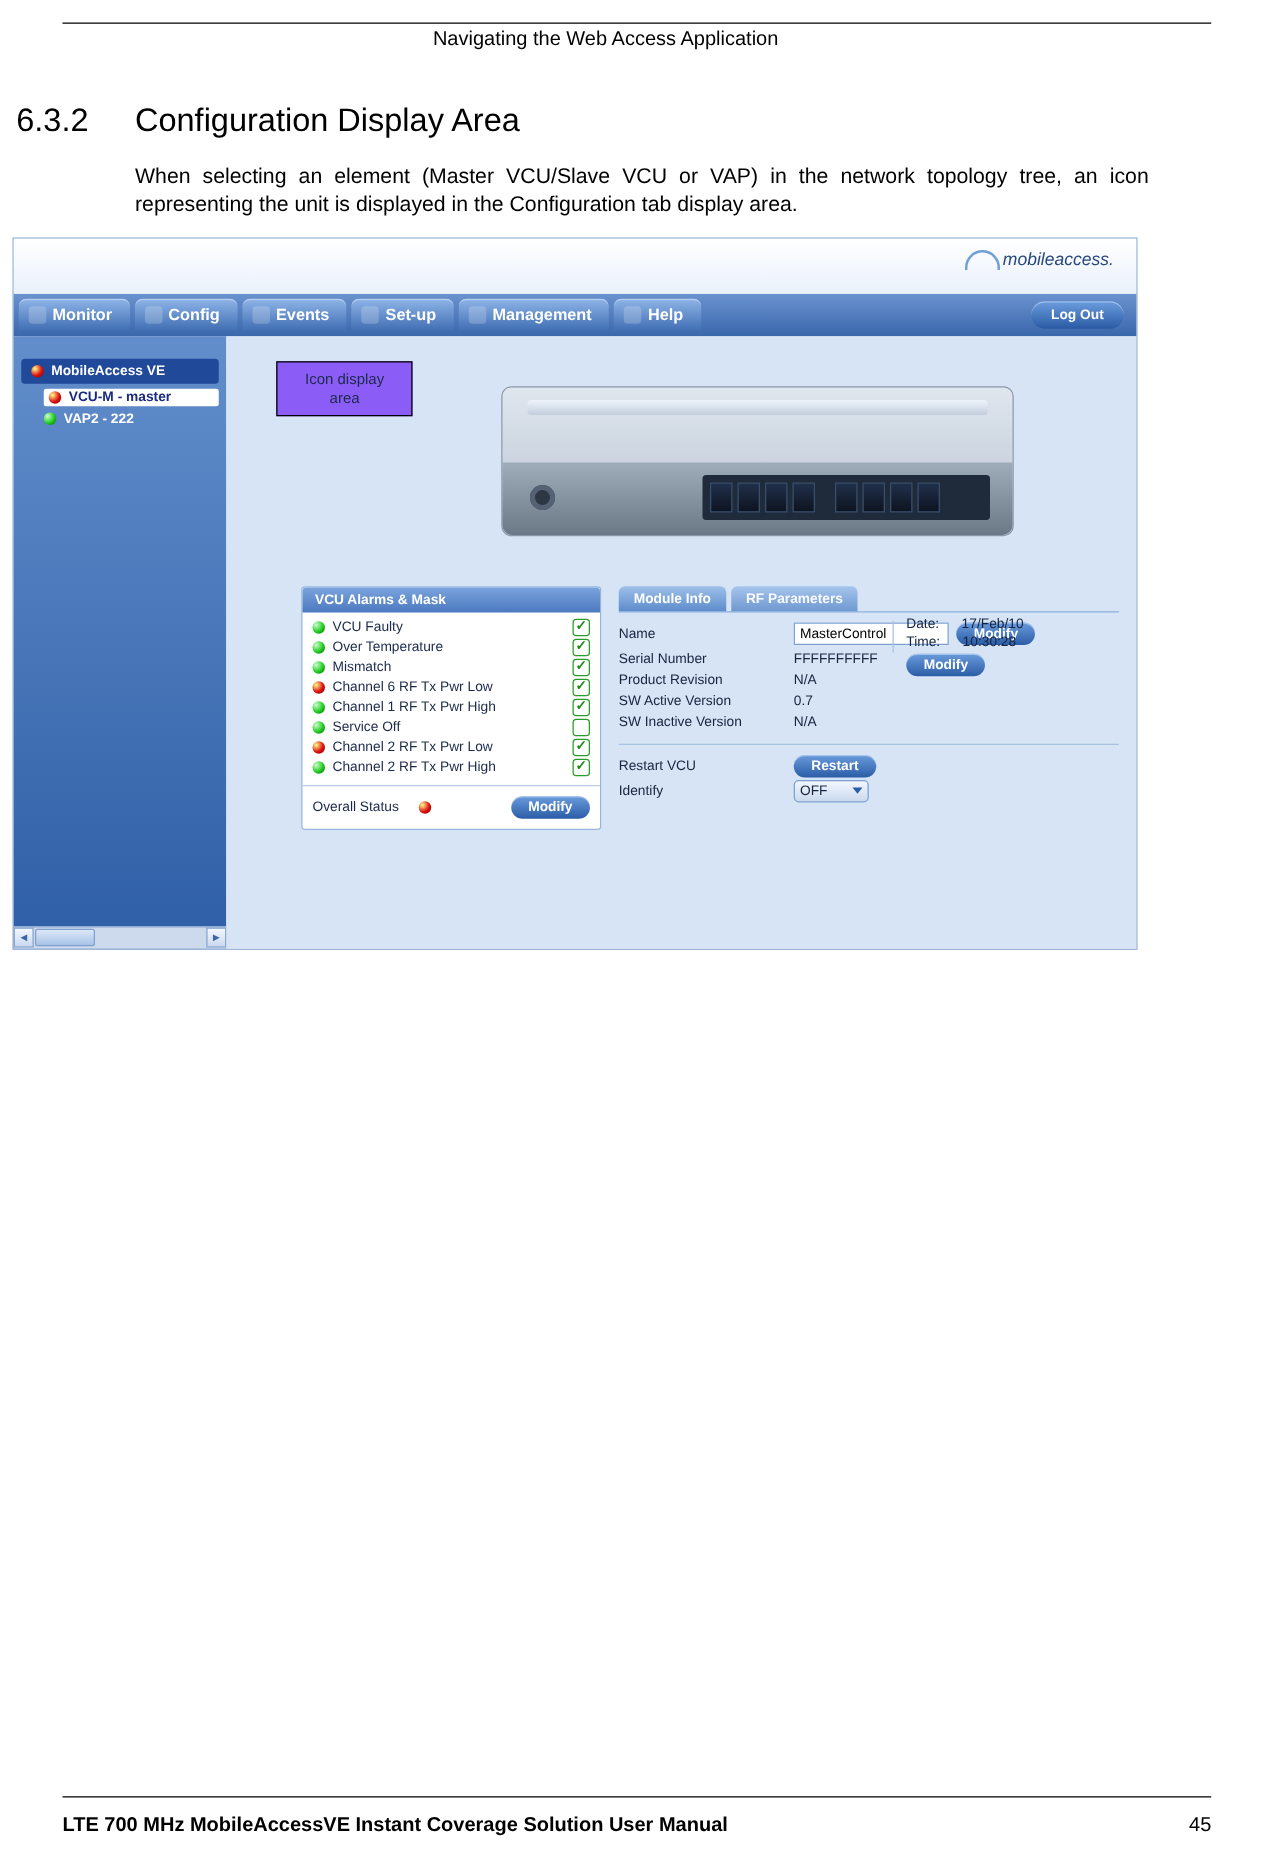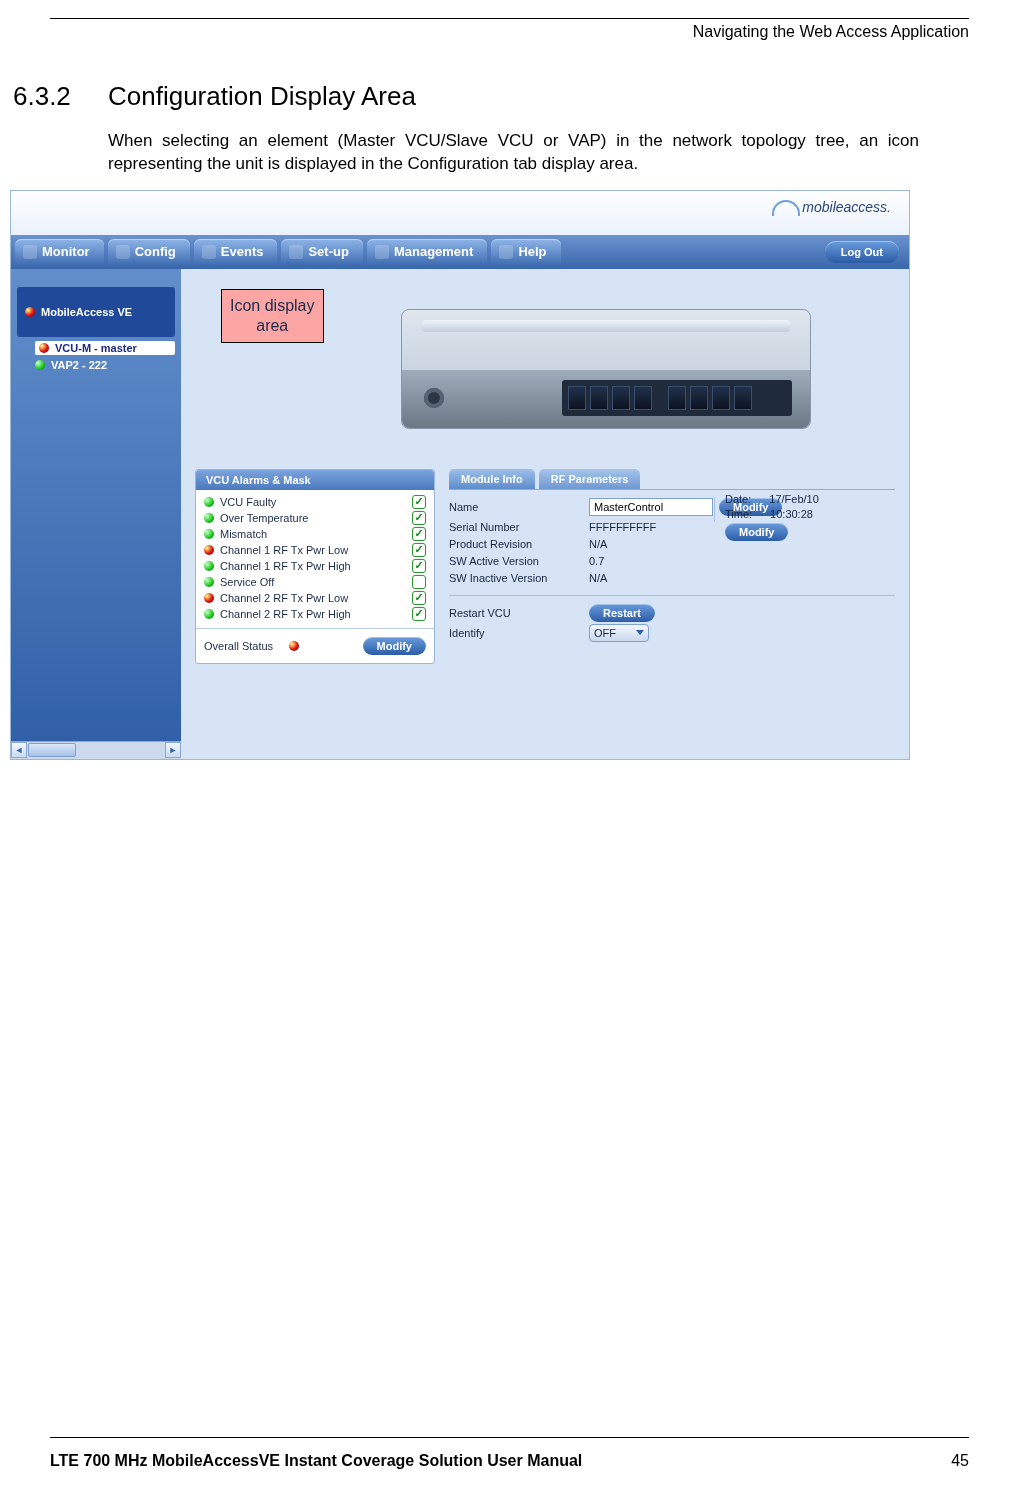--- a/index.html
+++ b/index.html
@@ -7,21 +7,21 @@
     font-family: Arial, Helvetica, sans-serif;
     background: #fff;
     width: 1019px;
     height: 1494px;
     position: relative;
     color: #000;
   }
   .page-border-top { border-top: 1px solid #000; margin: 18px 50px 0 50px; }
   .page-border-bottom { border-top: 1px solid #000; margin: 0 50px 6px 50px; }
   .running-header {
-    text-align: right;
+    text-align: center;
     font-size: 16px;
     margin: 4px 50px 40px 0;
   }
   .section-heading {
     font-size: 26px;
     font-weight: normal;
     margin: 0 0 18px 13px;
   }
   .section-heading .secno { display: inline-block; width: 95px; }
   .body-text {
@@ -54,51 +54,51 @@
   .apptab .tabicon { width:14px; height:14px; background:#fff3; border-radius:3px; display:inline-block; }
   .logout {
     margin-left:auto; margin-right:10px;
     background: linear-gradient(#6b9dde,#2a5aa4);
     color:#fff; font-size:11px; font-weight:bold;
     height:22px; line-height:22px; padding:0 16px; border-radius:11px;
     box-shadow: inset 0 1px 0 rgba(255,255,255,.4);
   }
   .content-row { display:flex; }
   .sidebar { width:170px; background: linear-gradient(#628ecb,#2e5ea6); padding-top:18px; min-height:490px; position:relative; }
-  .tree-root { background:#20499a; color:#fff; font-weight:bold; font-size:11px; padding:19px 8px; margin:0 6px; border-radius:3px; display:flex; align-items:center; gap:6px;}
+  .tree-root { background:#20499a; color:#fff; font-weight:bold; font-size:11px; padding:4px 8px; margin:0 6px; border-radius:3px; display:flex; align-items:center; gap:6px;}
   .led-red { width:10px; height:10px; border-radius:50%; background:radial-gradient(circle at 30% 30%, #ff8, #d11 55%, #700); display:inline-block;}
   .led-green { width:10px; height:10px; border-radius:50%; background:radial-gradient(circle at 30% 30%, #cfc, #2c2 55%, #060); display:inline-block;}
   .tree-item { margin:4px 6px 0 24px; display:flex; align-items:center; gap:6px; font-size:11px;}
   .tree-item.sel { background:#fff; color:#1b2a80; font-weight:bold; padding:1px 4px; border-radius:2px;}
   .tree-item:not(.sel){ color:#fff; font-weight:bold;}
   .sb-scroll { position:absolute; left:0; right:0; bottom:0; height:18px; background:#cdd9ec; border-top:1px solid #8aa8d0; display:flex; align-items:center;}
   .sb-scroll .arrow { width:16px; height:16px; background:linear-gradient(#f2f7ff,#cbd9ee); border:1px solid #8aa8d0; display:flex; align-items:center; justify-content:center; font-size:9px; color:#3a66ab;}
   .sb-scroll .thumb { width:48px; height:14px; background:linear-gradient(#dce8f9,#a8c2e6); border:1px solid #7fa1d0; margin:0 1px; border-radius:2px;}
   .main { flex:1; background:#d6e4f5; position:relative; padding:14px 14px 0 14px; min-height:490px;}
   .callout {
     position:absolute; top:20px; left:40px;
-    background:#fca5a5; border:1.5px solid #000;
-    padding:6px 8px; font-family: Tahoma, Arial, sans-serif;
-    font-size:16px; text-align:center; line-height:1.25;
+    background:#8b5cf6; border:1.5px solid #000;
+    padding:6px 22px; font-family: Tahoma, Arial, sans-serif;
+    font-size:12px; text-align:center; line-height:1.25;
     z-index:10;
   }
   .device {
     position:absolute; top:40px; left:220px; width:410px; height:120px;
     background:linear-gradient(#dfe6ee,#b8c3d1);
     border-radius:8px; border:1px solid #8b98ab;
   }
   .device::before{ content:""; position:absolute; top:10px; left:20px; right:20px; height:12px; background:linear-gradient(#eef4fb,#c3cedd); border-radius:3px;}
   .dev-front{ position:absolute; left:0; right:0; bottom:0; height:58px; background:linear-gradient(#9facba,#6b7886); border-radius:0 0 8px 8px;}
   .dev-front .panel{ position:absolute; right:18px; top:10px; width:230px; height:36px; background:#1f2a3a; border-radius:3px; display:flex; gap:4px; padding:6px; }
   .dev-front .hole{ position:absolute; left:22px; top:18px; width:20px; height:20px; border-radius:50%; background:#2d3744; box-shadow: inset 0 0 0 4px #556273;}
   .panel .slot{ width:18px; height:24px; background:linear-gradient(#20304a,#0d1320); border:1px solid #394e6c;}
   .lower-row { display:flex; gap:14px; margin-top:186px; align-items:flex-start;}
   .panel-box { background:#fff; border:1px solid #99b6dd; border-radius:3px; }
   .panel-title { background:linear-gradient(#7ba3dd,#4b79bf); color:#fff; font-size:11px; font-weight:bold; padding:4px 10px; border-radius:3px 3px 0 0;}
-  .alarms { width:240px;}
+  .alarms { width:240px;margin-left:46px;}
   .alarms-list{ padding:4px 8px 2px 8px;}
   .alarm-row{ display:flex; align-items:center; gap:6px; font-size:11px; padding:1px 0;}
   .cbx{ width:14px; height:14px; border:1.5px solid #2a9b2a; border-radius:3px; margin-left:auto; display:flex; align-items:center; justify-content:center; background:#fff;}
   .cbx.checked::after{ content:"✓"; color:#1a8a1a; font-size:11px; font-weight:bold; line-height:1;}
   .alarm-sep{ border-top:1px solid #b8cde9; margin:4px 0;}
   .overall{ display:flex; align-items:center; gap:16px; padding:4px 8px 8px 8px; font-size:11px;}
   .pill-btn{ background:linear-gradient(#6a9bdc,#2b5da7); color:#fff; font-size:11px; font-weight:bold; padding:3px 14px; border-radius:11px; margin-left:auto; box-shadow: inset 0 1px 0 rgba(255,255,255,.4);}
   .info-area{ flex:1; position:relative;}
   .info-tabs{ display:flex; gap:4px;}
   .info-tab{ background:linear-gradient(#9ec0ea,#5d8ccb); color:#fff; font-size:11px; font-weight:bold; padding:4px 12px; border-radius:5px 5px 0 0;}
@@ -224,21 +224,21 @@
                 <span>Over Temperature</span>
                 <span class="cbx checked"></span>
               </div>
               <div class="alarm-row">
                 <span class="led-green"></span>
                 <span>Mismatch</span>
                 <span class="cbx checked"></span>
               </div>
               <div class="alarm-row">
                 <span class="led-red"></span>
-                <span>Channel 1 RF Tx Pwr Low</span>
+                <span>Channel 6 RF Tx Pwr Low</span>
                 <span class="cbx checked"></span>
               </div>
               <div class="alarm-row">
                 <span class="led-green"></span>
                 <span>Channel 1 RF Tx Pwr High</span>
                 <span class="cbx checked"></span>
               </div>
               <div class="alarm-row">
                 <span class="led-green"></span>
                 <span>Service Off</span>

